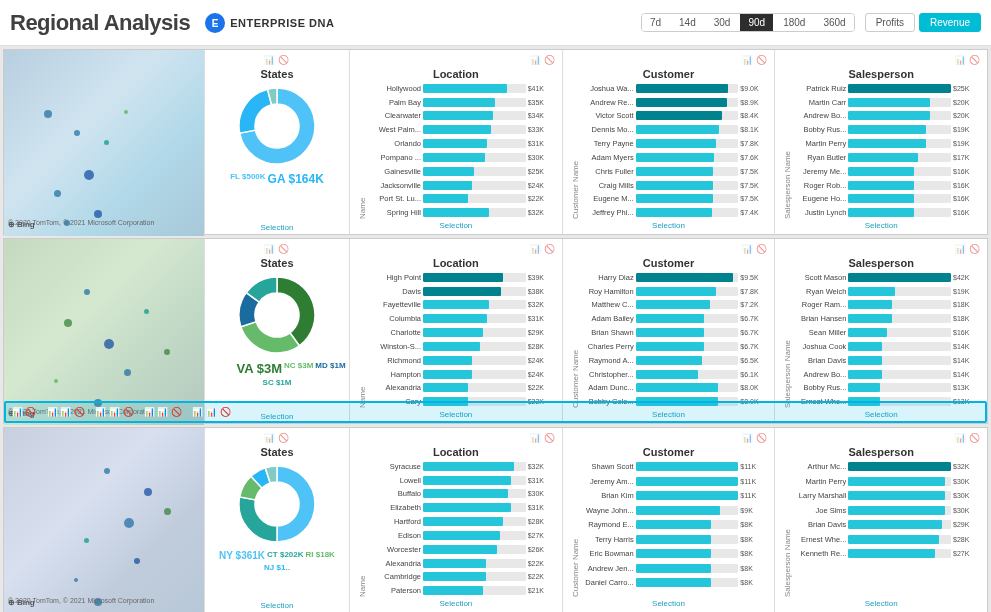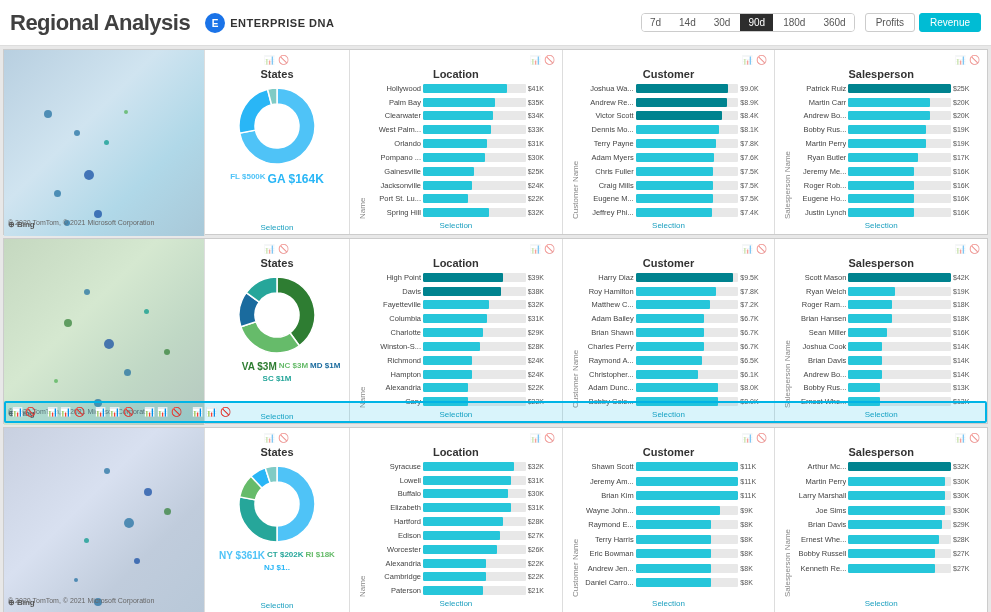--- a/index.html
+++ b/index.html
@@ -608,21 +608,21 @@
             <span class="toolbar-icon">🚫</span>
           </div>
           <div class="panel-title">States</div>
           <svg width="88" height="88">
             <path d="M44.00,6.00 A38,38 0 0,1 66.34,74.74 L56.93,61.80 A22,22 0 0,0 44.00,22.00 Z" fill="#2e7d32" stroke="white" stroke-width="1.5"></path>
             <path d="M66.34,74.74 A38,38 0 0,1 7.86,55.74 L23.08,50.80 A22,22 0 0,0 56.93,61.80 Z" fill="#66bb6a" stroke="white" stroke-width="1.5"></path>
             <path d="M7.86,55.74 A38,38 0 0,1 13.26,21.66 L26.20,31.07 A22,22 0 0,0 23.08,50.80 Z" fill="#1a6b9e" stroke="white" stroke-width="1.5"></path>
             <path d="M13.26,21.66 A38,38 0 0,1 44.00,6.00 L44.00,22.00 A22,22 0 0,0 26.20,31.07 Z" fill="#26a69a" stroke="white" stroke-width="1.5"></path>
           </svg>
           <div style="display: flex; flex-wrap: wrap; gap: 2px; justify-content: center; margin-top: 2px;">
-            <span style="font-size: 10px; font-weight: 600; color: rgb(46, 125, 50); white-space: nowrap; margin-left: 28px;">VA $3M</span>
+            <span style="font-size: 13px; font-weight: 600; color: rgb(46, 125, 50); white-space: nowrap; margin-left: 28px;">VA $3M</span>
             <span style="font-size: 8px; font-weight: 600; color: rgb(102, 187, 106); white-space: nowrap;">NC $3M</span>
             <span style="font-size: 8px; font-weight: 600; color: rgb(26, 107, 158); white-space: nowrap;">MD $1M</span>
             <span style="font-size: 8px; font-weight: 600; color: rgb(38, 166, 154); white-space: nowrap;">SC $1M</span>
           </div>
           <div class="selection-label">Selection</div>
         </div>
         <div class="bar-panel">
           <div class="panel-toolbar">
             <span class="toolbar-icon">📊</span>
             <span class="toolbar-icon">🚫</span>
@@ -1115,27 +1115,20 @@
                 <span class="bar-value">$29K</span>
               </div>
               <div class="bar-row">
                 <span class="bar-label">Ernest Whe...</span>
                 <div class="bar-track">
                   <div class="bar-fill" style="width: 88%;"></div>
                 </div>
                 <span class="bar-value">$28K</span>
               </div>
               <div class="bar-row">
-                <span class="bar-label">Bobby Russell</span>
-                <div class="bar-track">
-                  <div class="bar-fill" style="width: 84%;"></div>
-                </div>
-                <span class="bar-value">$27K</span>
-              </div>
-              <div class="bar-row">
                 <span class="bar-label">Kenneth Re...</span>
                 <div class="bar-track">
                   <div class="bar-fill" style="width: 84%;"></div>
                 </div>
                 <span class="bar-value">$27K</span>
               </div>
             </div>
           </div>
           <div class="selection-label">Selection</div>
         </div>

